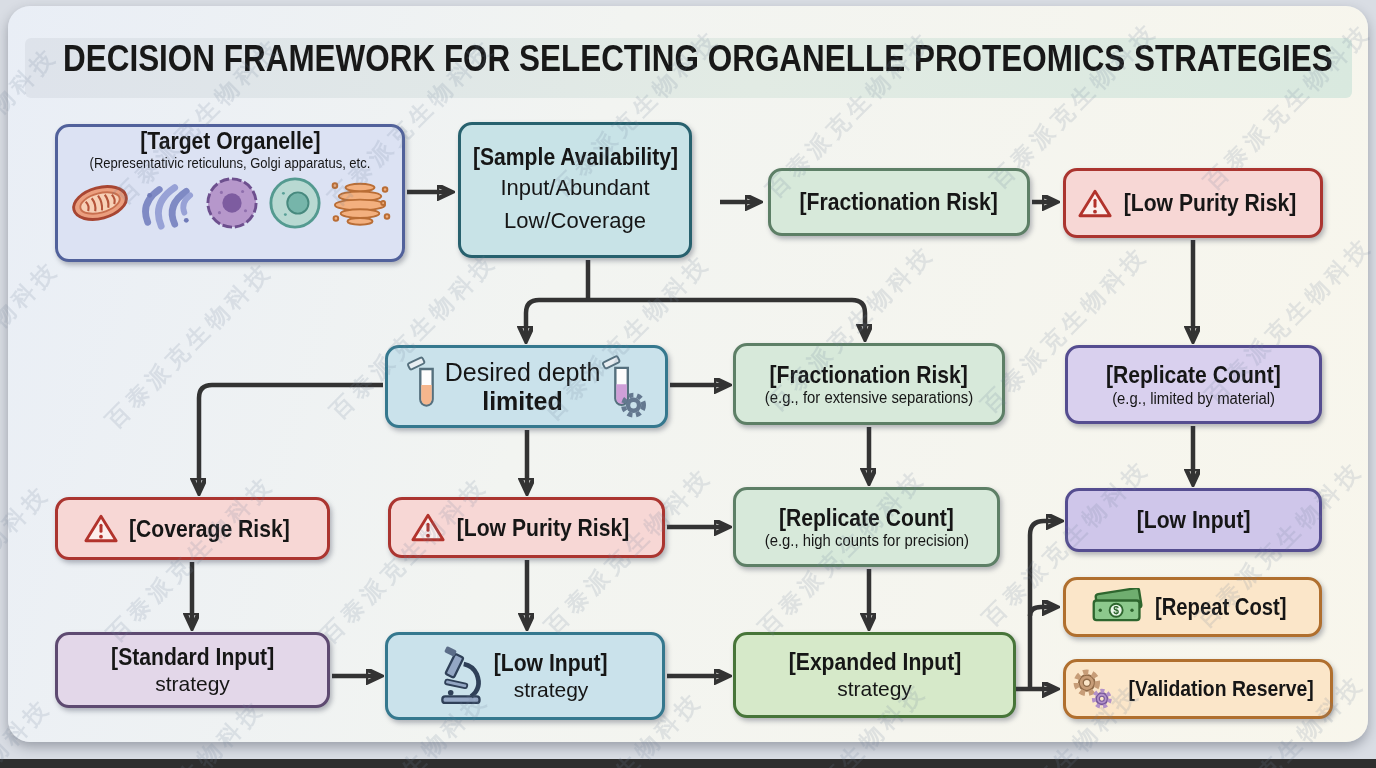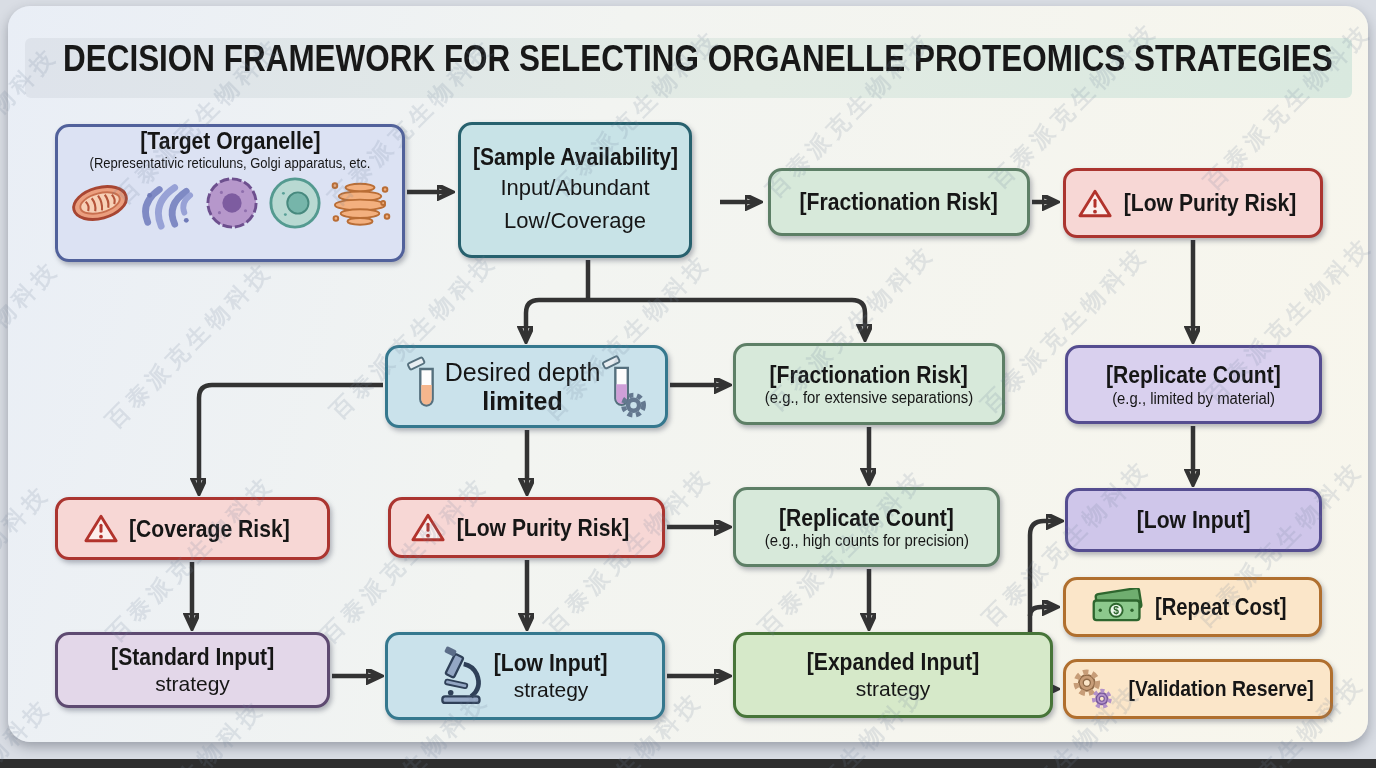--- a/index.html
+++ b/index.html
@@ -281,21 +281,21 @@
         <rect x="12" y="37" width="24" height="5" rx="2" fill="#94a7c4" stroke="#2f4058" stroke-width="2" transform="rotate(12 24 39)"></rect>
         <circle cx="18" cy="49" r="3" fill="#2f4058"></circle>
       </svg>
     </span>
     <div>
       <div class="nt"><span class="cond">[Low Input]</span></div>
       <div class="nl" style="font-size:21px;line-height:1.3">strategy</div>
     </div>
   </div>
 
-  <div class="node c-green" style="left:733px;top:632px;width:320px;height:86px">
+  <div class="node c-green" style="left:733px;top:632px;width:283px;height:86px">
     <div class="nt"><span class="cond">[Expanded Input]</span></div>
     <div class="nl" style="font-size:21px;line-height:1.3">strategy</div>
   </div>
 
   <div class="wm-layer">
     <div class="wm-rot">
         <div class="wm-row" style="padding-left: 0px;">百泰派克生物科技&nbsp;&nbsp;&nbsp;&nbsp;&nbsp;&nbsp;&nbsp;&nbsp;百泰派克生物科技&nbsp;&nbsp;&nbsp;&nbsp;&nbsp;&nbsp;&nbsp;&nbsp;百泰派克生物科技&nbsp;&nbsp;&nbsp;&nbsp;&nbsp;&nbsp;&nbsp;&nbsp;百泰派克生物科技&nbsp;&nbsp;&nbsp;&nbsp;&nbsp;&nbsp;&nbsp;&nbsp;百泰派克生物科技&nbsp;&nbsp;&nbsp;&nbsp;&nbsp;&nbsp;&nbsp;&nbsp;百泰派克生物科技&nbsp;&nbsp;&nbsp;&nbsp;&nbsp;&nbsp;&nbsp;&nbsp;百泰派克生物科技&nbsp;&nbsp;&nbsp;&nbsp;&nbsp;&nbsp;&nbsp;&nbsp;百泰派克生物科技&nbsp;&nbsp;&nbsp;&nbsp;&nbsp;&nbsp;&nbsp;&nbsp;百泰派克生物科技&nbsp;&nbsp;&nbsp;&nbsp;&nbsp;&nbsp;&nbsp;&nbsp;</div>
         <div class="wm-row" style="padding-left: 150px;">百泰派克生物科技&nbsp;&nbsp;&nbsp;&nbsp;&nbsp;&nbsp;&nbsp;&nbsp;百泰派克生物科技&nbsp;&nbsp;&nbsp;&nbsp;&nbsp;&nbsp;&nbsp;&nbsp;百泰派克生物科技&nbsp;&nbsp;&nbsp;&nbsp;&nbsp;&nbsp;&nbsp;&nbsp;百泰派克生物科技&nbsp;&nbsp;&nbsp;&nbsp;&nbsp;&nbsp;&nbsp;&nbsp;百泰派克生物科技&nbsp;&nbsp;&nbsp;&nbsp;&nbsp;&nbsp;&nbsp;&nbsp;百泰派克生物科技&nbsp;&nbsp;&nbsp;&nbsp;&nbsp;&nbsp;&nbsp;&nbsp;百泰派克生物科技&nbsp;&nbsp;&nbsp;&nbsp;&nbsp;&nbsp;&nbsp;&nbsp;百泰派克生物科技&nbsp;&nbsp;&nbsp;&nbsp;&nbsp;&nbsp;&nbsp;&nbsp;百泰派克生物科技&nbsp;&nbsp;&nbsp;&nbsp;&nbsp;&nbsp;&nbsp;&nbsp;</div>
         <div class="wm-row" style="padding-left: 0px;">百泰派克生物科技&nbsp;&nbsp;&nbsp;&nbsp;&nbsp;&nbsp;&nbsp;&nbsp;百泰派克生物科技&nbsp;&nbsp;&nbsp;&nbsp;&nbsp;&nbsp;&nbsp;&nbsp;百泰派克生物科技&nbsp;&nbsp;&nbsp;&nbsp;&nbsp;&nbsp;&nbsp;&nbsp;百泰派克生物科技&nbsp;&nbsp;&nbsp;&nbsp;&nbsp;&nbsp;&nbsp;&nbsp;百泰派克生物科技&nbsp;&nbsp;&nbsp;&nbsp;&nbsp;&nbsp;&nbsp;&nbsp;百泰派克生物科技&nbsp;&nbsp;&nbsp;&nbsp;&nbsp;&nbsp;&nbsp;&nbsp;百泰派克生物科技&nbsp;&nbsp;&nbsp;&nbsp;&nbsp;&nbsp;&nbsp;&nbsp;百泰派克生物科技&nbsp;&nbsp;&nbsp;&nbsp;&nbsp;&nbsp;&nbsp;&nbsp;百泰派克生物科技&nbsp;&nbsp;&nbsp;&nbsp;&nbsp;&nbsp;&nbsp;&nbsp;</div>
         <div class="wm-row" style="padding-left: 150px;">百泰派克生物科技&nbsp;&nbsp;&nbsp;&nbsp;&nbsp;&nbsp;&nbsp;&nbsp;百泰派克生物科技&nbsp;&nbsp;&nbsp;&nbsp;&nbsp;&nbsp;&nbsp;&nbsp;百泰派克生物科技&nbsp;&nbsp;&nbsp;&nbsp;&nbsp;&nbsp;&nbsp;&nbsp;百泰派克生物科技&nbsp;&nbsp;&nbsp;&nbsp;&nbsp;&nbsp;&nbsp;&nbsp;百泰派克生物科技&nbsp;&nbsp;&nbsp;&nbsp;&nbsp;&nbsp;&nbsp;&nbsp;百泰派克生物科技&nbsp;&nbsp;&nbsp;&nbsp;&nbsp;&nbsp;&nbsp;&nbsp;百泰派克生物科技&nbsp;&nbsp;&nbsp;&nbsp;&nbsp;&nbsp;&nbsp;&nbsp;百泰派克生物科技&nbsp;&nbsp;&nbsp;&nbsp;&nbsp;&nbsp;&nbsp;&nbsp;百泰派克生物科技&nbsp;&nbsp;&nbsp;&nbsp;&nbsp;&nbsp;&nbsp;&nbsp;</div>

